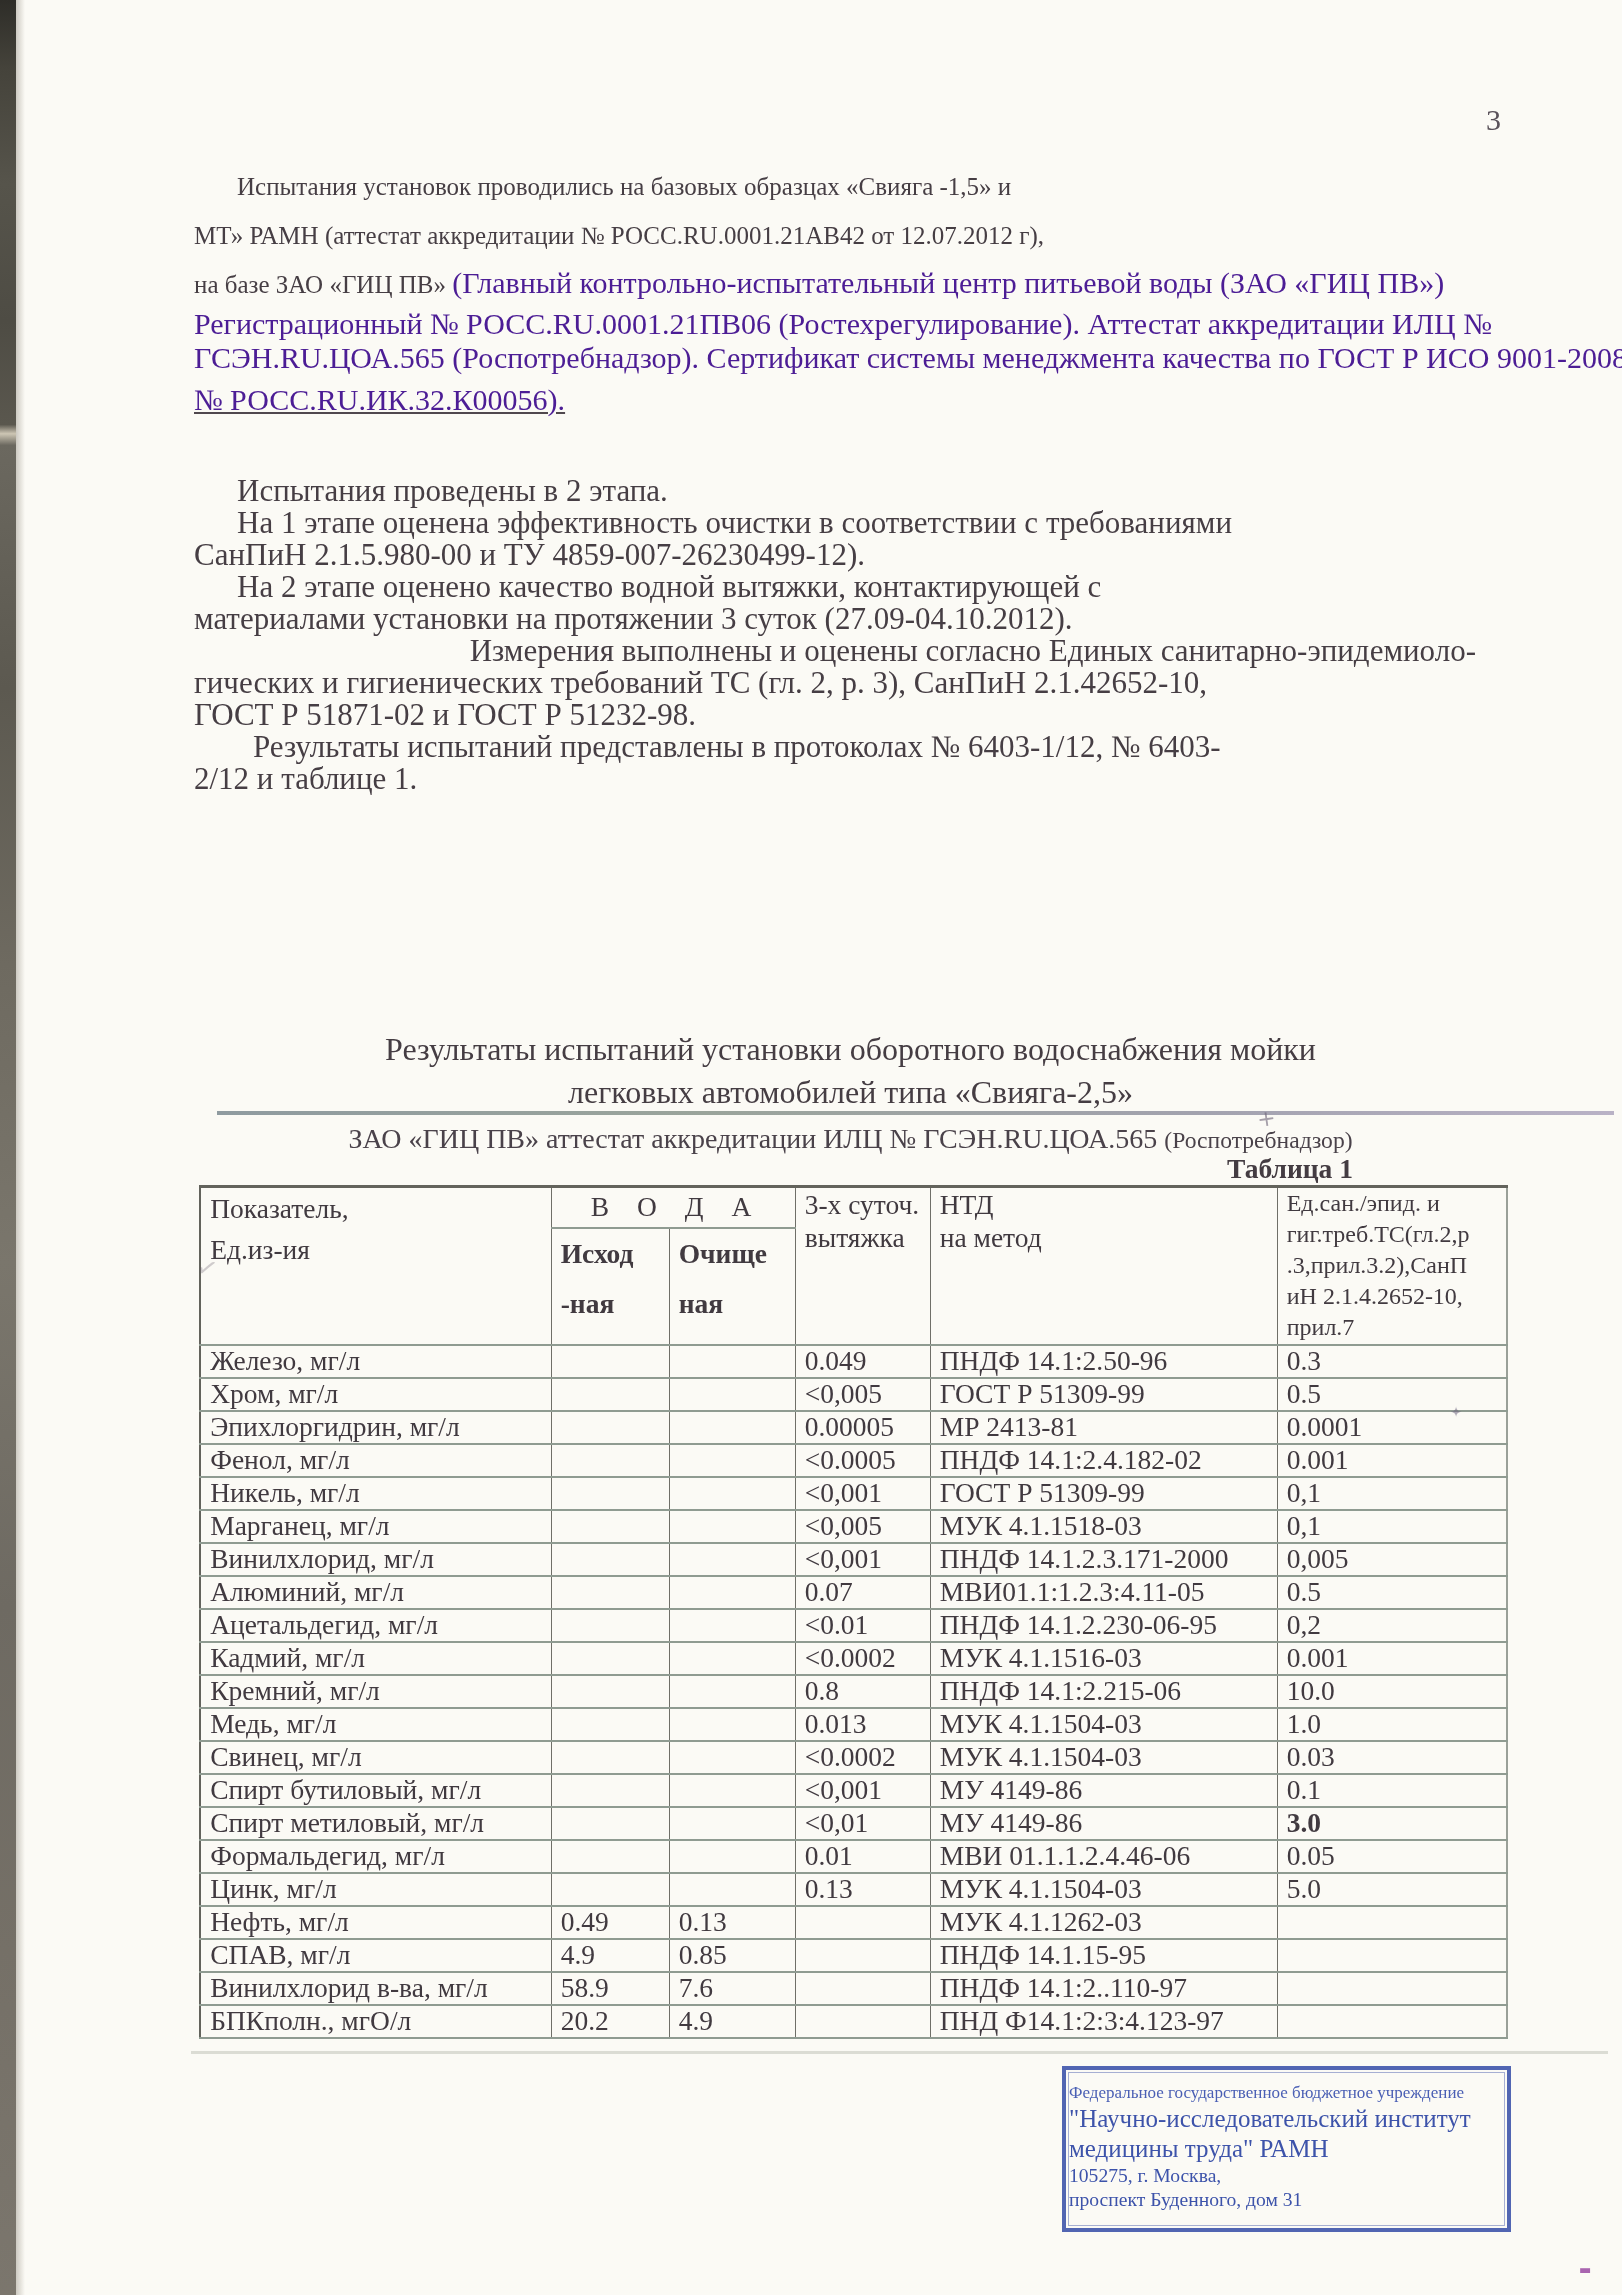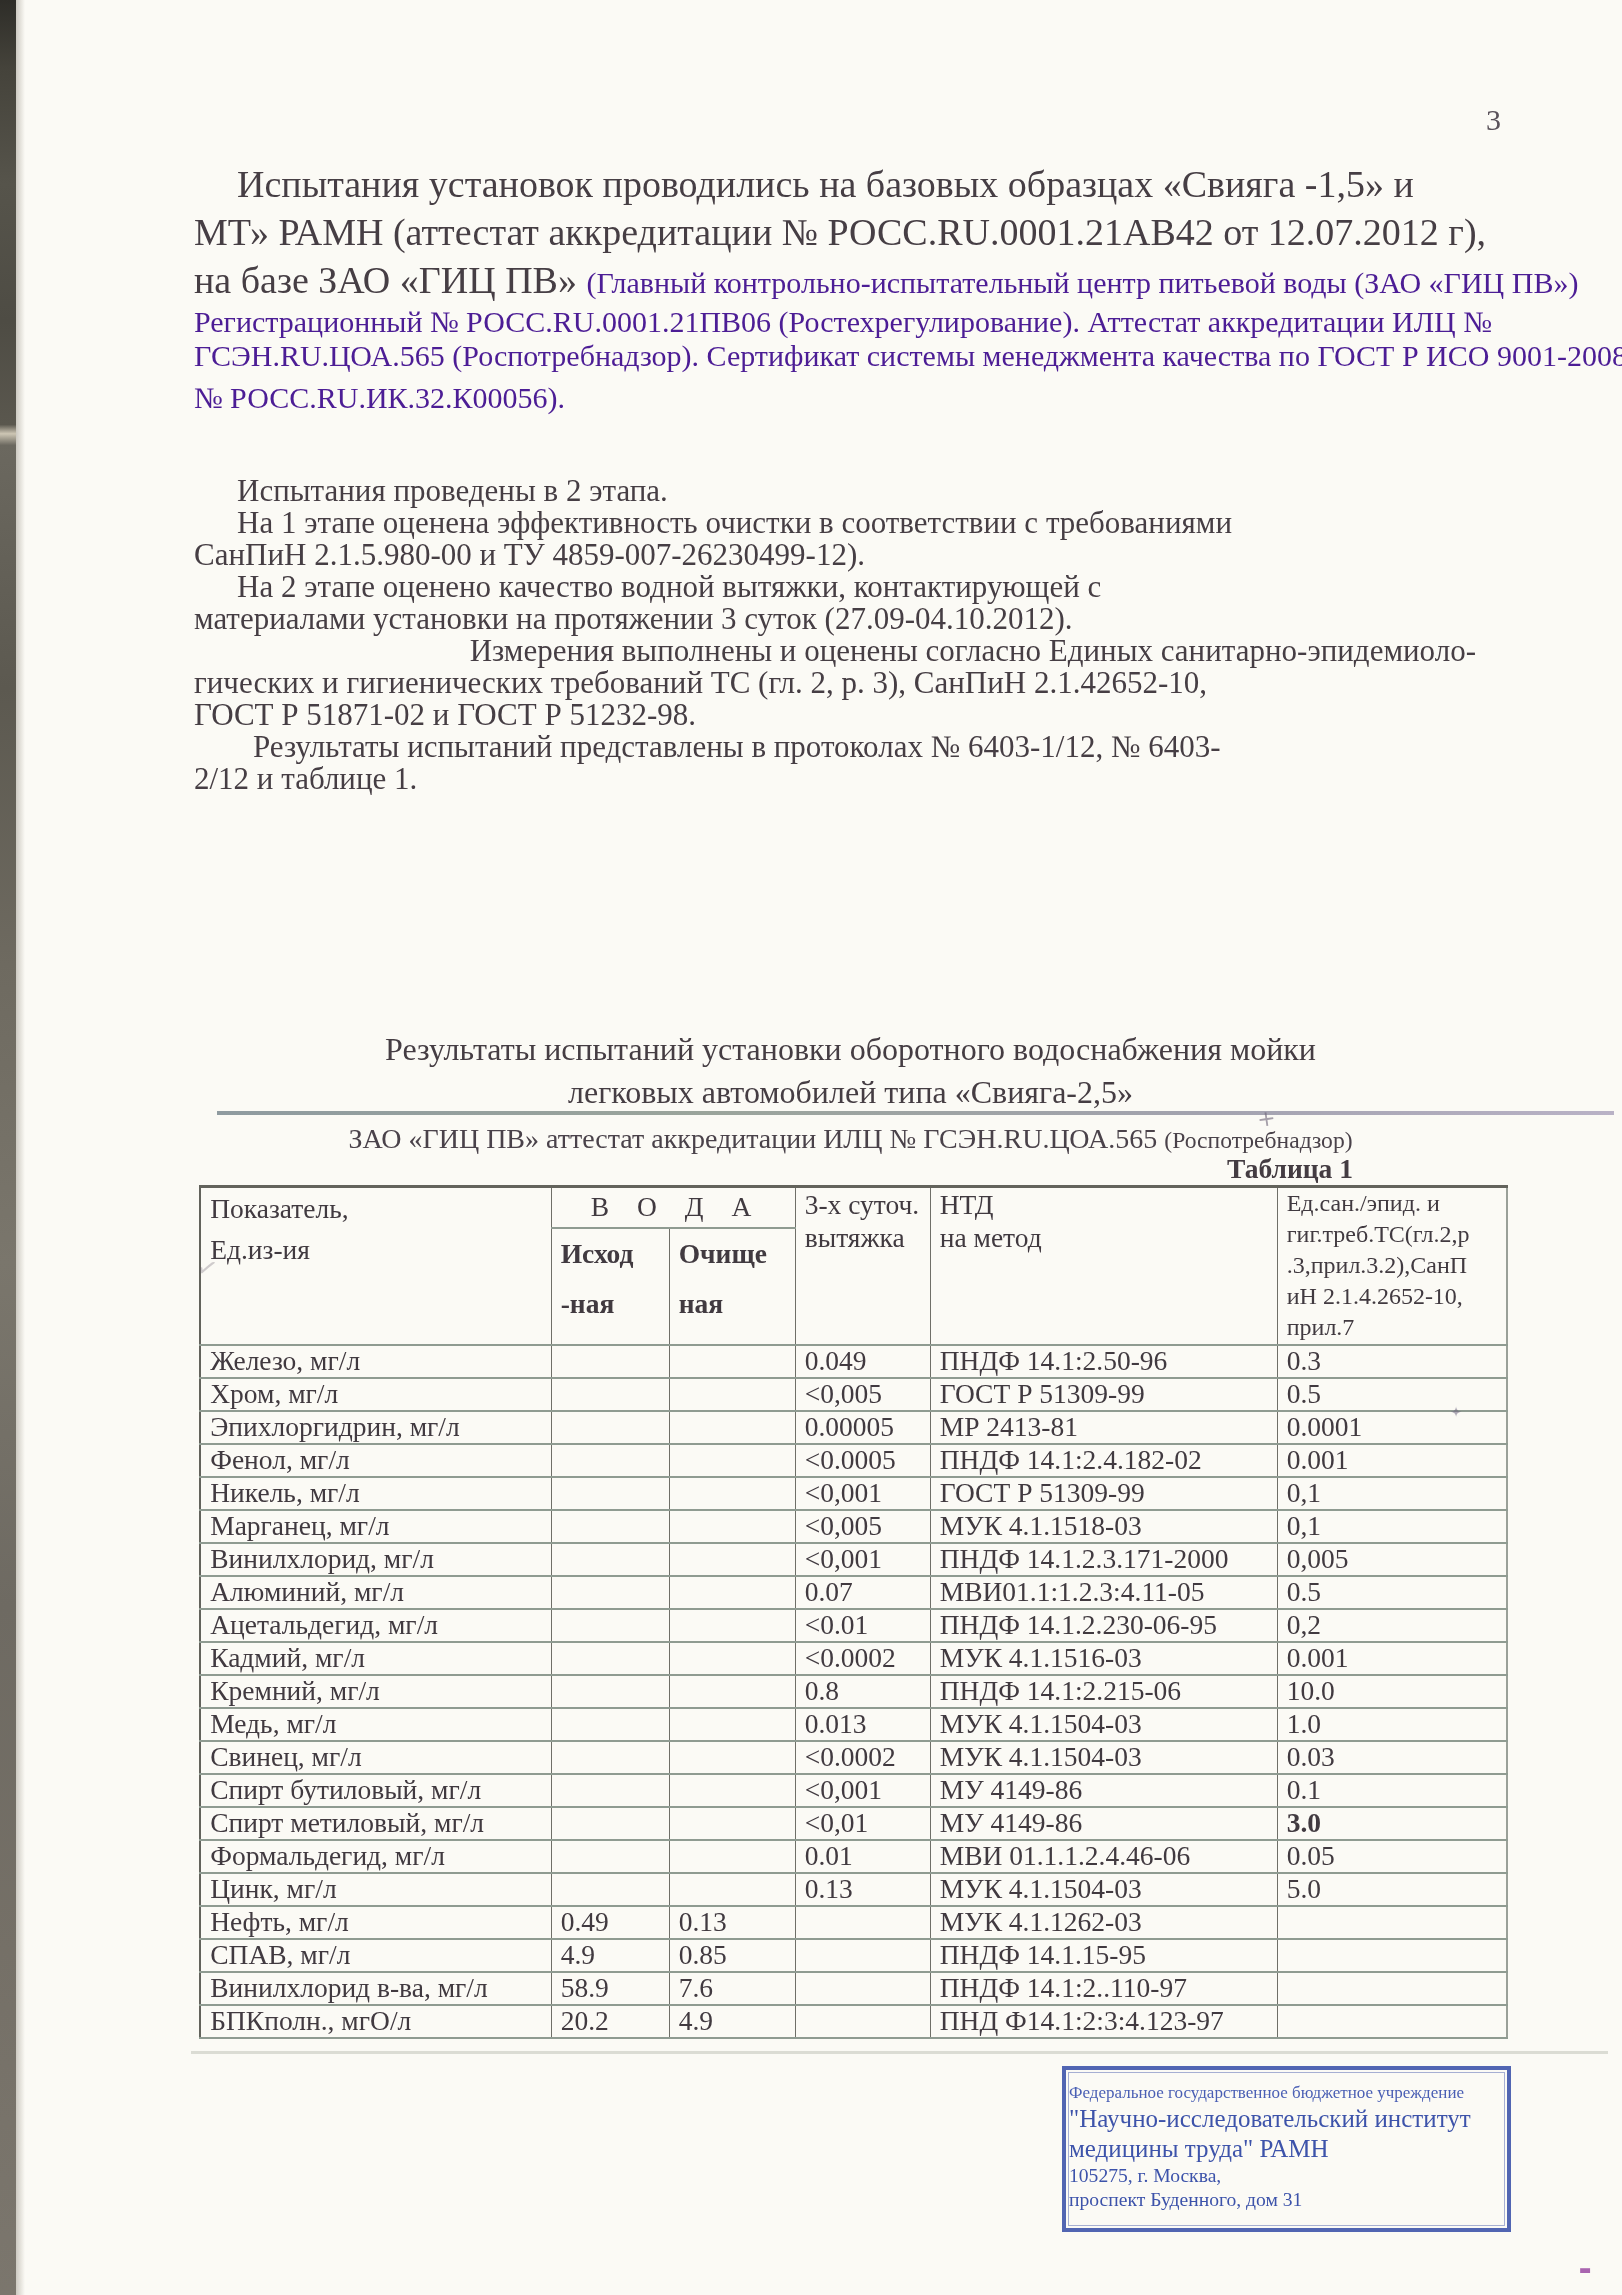--- a/index.html
+++ b/index.html
@@ -29,23 +29,23 @@
     font-size:30px;color:#5a525a;
   }
   
   .textblock{position:absolute;left:194px;width:1282px;}
   #intro{top:161px;}
   #stage{top:475px;}
   .tline{white-space:nowrap;}
   .lhb{line-height:46px;font-size:33px;}
   .lhs{line-height:32px;font-size:25px;color:#50484e;}
   .lhn{line-height:32px;font-size:31px;}
-  .seg-b{font-size:38px;color:#463e44;}
+  .seg-b{font-size:25px;color:#463e44;}
   .seg-s{font-size:30px;color:#4c1d95;}
-  .gap-top{margin-top:7.9px;}
+  .gap-top{margin-top:7.9px;text-decoration:underline;}
   
   .title{
     position:absolute;left:216px;top:1028px;width:1269px;
     text-align:center;font-size:32px;line-height:43px;color:#453d43;
   }
   .rule{
     position:absolute;left:217px;top:1111px;width:1397px;height:3.9px;
     background:linear-gradient(90deg,#8f9ba0 0%,#9aa49b 35%,#a2a2ae 70%,#b9b2c6 100%);
   }
   .subtitle{

